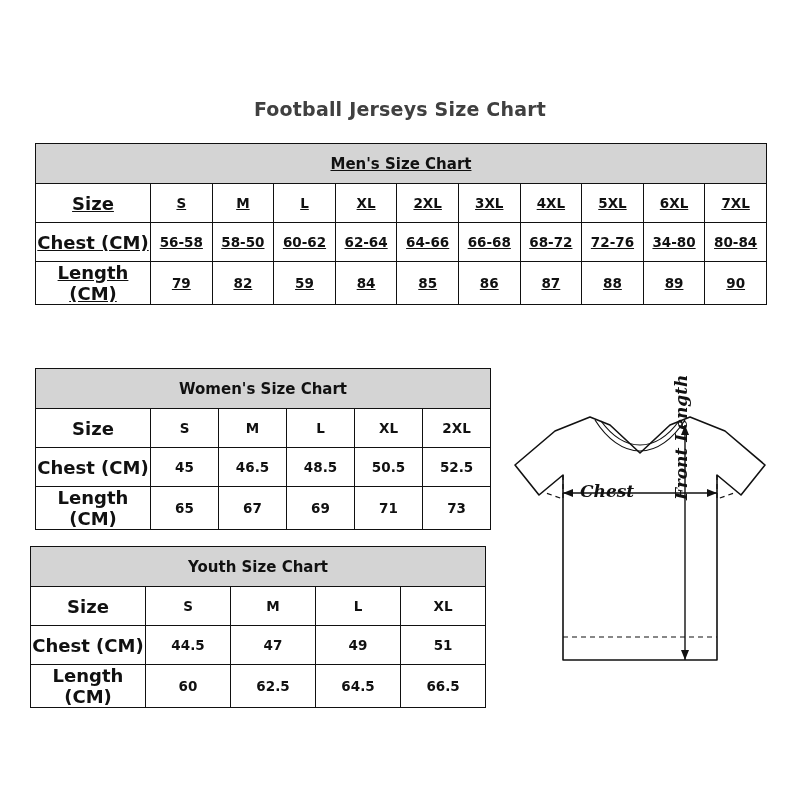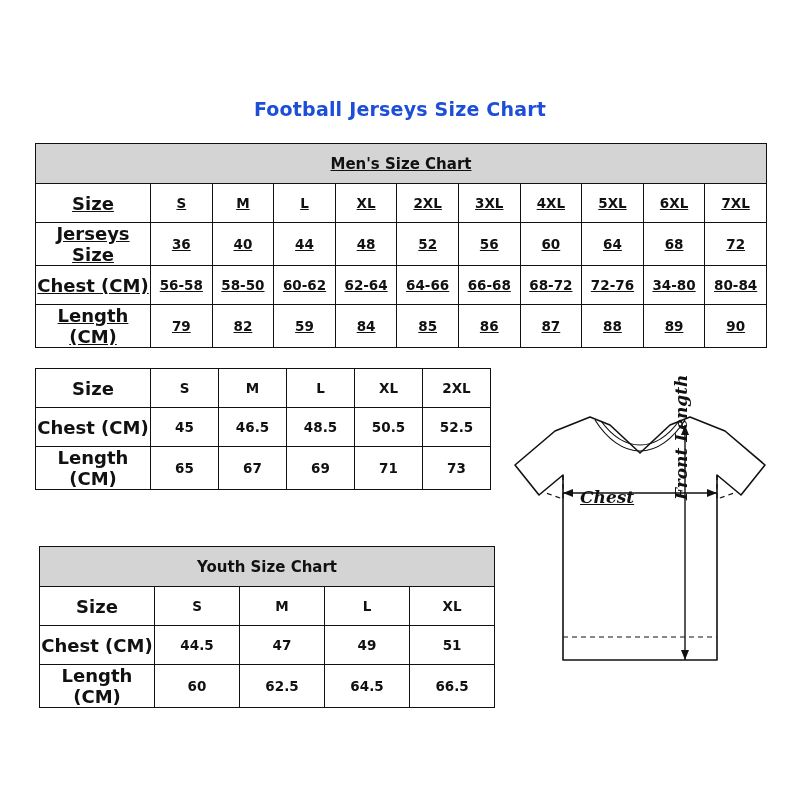--- a/index.html
+++ b/index.html
@@ -16,21 +16,21 @@
     overflow: hidden;
   }
   #page-title {
     position: absolute;
     top: 98px;
     left: 0;
     width: 800px;
     text-align: center;
     font-size: 19px;
     font-weight: bold;
-    color: #1d4ed8;
+    color: #404040;
     letter-spacing: 0.2px;
   }
 
   table.size-table {
     border-collapse: collapse;
     table-layout: fixed;
     background: #ffffff;
   }
   table.size-table td, table.size-table th {
     border: 1px solid #111111;
@@ -71,21 +71,21 @@
     left: 35px;
     top: 368px;
   }
   #womens-table { width: 455px; }
   #womens-table col.label { width: 115px; }
   #womens-table col.val { width: 68px; }
 
   
   #youth-table-wrap {
     position: absolute;
-    left: 39px;
+    left: 30px;
     top: 546px;
   }
   #youth-table { width: 455px; }
   #youth-table col.label { width: 115px; }
   #youth-table col.val { width: 85px; }
 
   
   #shirt-diagram {
     position: absolute;
     left: 495px;
@@ -98,22 +98,21 @@
     position: absolute;
     font-family: "DejaVu Serif", "Liberation Serif", serif;
     font-style: italic;
     font-weight: bold;
     font-size: 17px;
     color: #111111;
     white-space: nowrap;
   }
   #chest-label {
     left: 85px;
-    top: 92px;
-    text-decoration: underline;
+    top: 86px;
   }
   #front-length-label {
     left: 176px;
     top: 105px;
     transform: rotate(-90deg);
     transform-origin: left top;
   }
 </style>
 </head>
 <body>
@@ -146,33 +145,20 @@
         <td>L</td>
         <td>XL</td>
         <td>2XL</td>
         <td>3XL</td>
         <td>4XL</td>
         <td>5XL</td>
         <td>6XL</td>
         <td>7XL</td>
       </tr>
       <tr class="data-row">
-        <td class="label-col">Jerseys Size</td>
-        <td>36</td>
-        <td>40</td>
-        <td>44</td>
-        <td>48</td>
-        <td>52</td>
-        <td>56</td>
-        <td>60</td>
-        <td>64</td>
-        <td>68</td>
-        <td>72</td>
-      </tr>
-      <tr class="data-row">
         <td class="label-col">Chest (CM)</td>
         <td>56-58</td>
         <td>58-50</td>
         <td>60-62</td>
         <td>62-64</td>
         <td>64-66</td>
         <td>66-68</td>
         <td>68-72</td>
         <td>72-76</td>
         <td>34-80</td>
@@ -199,20 +185,23 @@
   <table id="womens-table" class="size-table">
     <colgroup>
       <col class="label">
         <col class="val">
         <col class="val">
         <col class="val">
         <col class="val">
         <col class="val">
     </colgroup>
     <tbody>
+      <tr>
+        <td class="caption-cell" colspan="6">Women's Size Chart</td>
+      </tr>
       <tr class="data-row">
         <td class="label-col">Size</td>
         <td>S</td>
         <td>M</td>
         <td>L</td>
         <td>XL</td>
         <td>2XL</td>
       </tr>
       <tr class="data-row">
         <td class="label-col">Chest (CM)</td>

